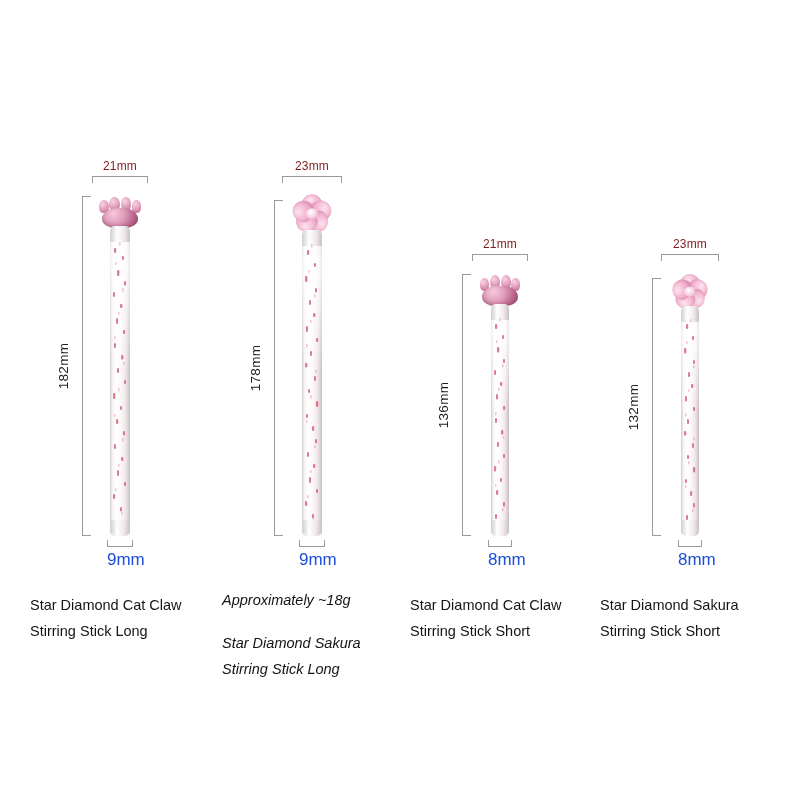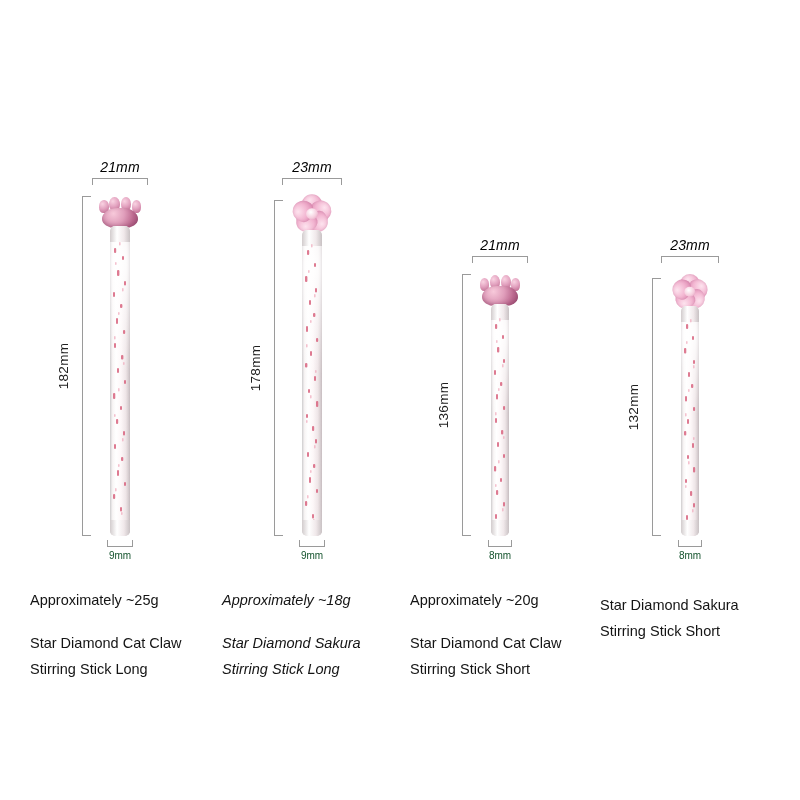--- a/index.html
+++ b/index.html
@@ -25,27 +25,26 @@
     height: 800px;
   }
   
   .topdim {
     position: absolute;
     left: 50%;
     transform: translateX(-50%);
     text-align: center;
   }
   .topdim .label {
-    font-size: 14px;
-    color: #000000;
+    font-size: 12px;
+    color: #7f1d1d;
     letter-spacing: .2px;
     line-height: 1;
     margin-bottom: 4px;
     white-space: nowrap;
-    font-style: italic;
   }
   .topdim .bar {
     position: relative;
     height: 7px;
     border-left: 1px solid #9a9a9a;
     border-right: 1px solid #9a9a9a;
     border-top: 1px solid #9a9a9a;
     box-sizing: border-box;
   }
   
@@ -57,22 +56,22 @@
   }
   .botdim .bar {
     position: relative;
     height: 7px;
     border-left: 1px solid #9a9a9a;
     border-right: 1px solid #9a9a9a;
     border-bottom: 1px solid #9a9a9a;
     box-sizing: border-box;
   }
   .botdim .label {
-    font-size: 10px;
-    color: #14532d;
+    font-size: 17px;
+    color: #1d4ed8;
     line-height: 1;
     margin-top: 4px;
     white-space: nowrap;
   }
   
   .lendim {
     position: absolute;
     width: 9px;
     box-sizing: border-box;
     border-top: 1px solid #9a9a9a;
@@ -276,21 +275,20 @@
       </div>
       <div class="cap-bot"></div>
     </div>
 
     <div class="botdim" style="top:540px; width:26px;">
       <div class="bar"></div>
       <div class="label">9mm</div>
     </div>
 
     <div class="caption" style="top:592px; left:0; width:180px;">
-      <div class="weight">Approximately ~25g</div>
       <div class="name">
         <div>Star Diamond Cat Claw</div>
         <div>Stirring Stick Long</div>
       </div>
     </div>
   </div>
 
   <div class="product" style="left:222px; width:180px;">
 
     <div class="topdim" style="top:160px; width:60px;">
@@ -434,21 +432,20 @@
       </div>
       <div class="cap-bot"></div>
     </div>
 
     <div class="botdim" style="top:540px; width:24px;">
       <div class="bar"></div>
       <div class="label">8mm</div>
     </div>
 
     <div class="caption" style="top:592px; left:0; width:180px;">
-      <div class="weight">Approximately ~20g</div>
       <div class="name">
         <div>Star Diamond Cat Claw</div>
         <div>Stirring Stick Short</div>
       </div>
     </div>
   </div>
 
   <div class="product" style="left:600px; width:180px;">
 
     <div class="topdim" style="top:238px; width:58px;">

